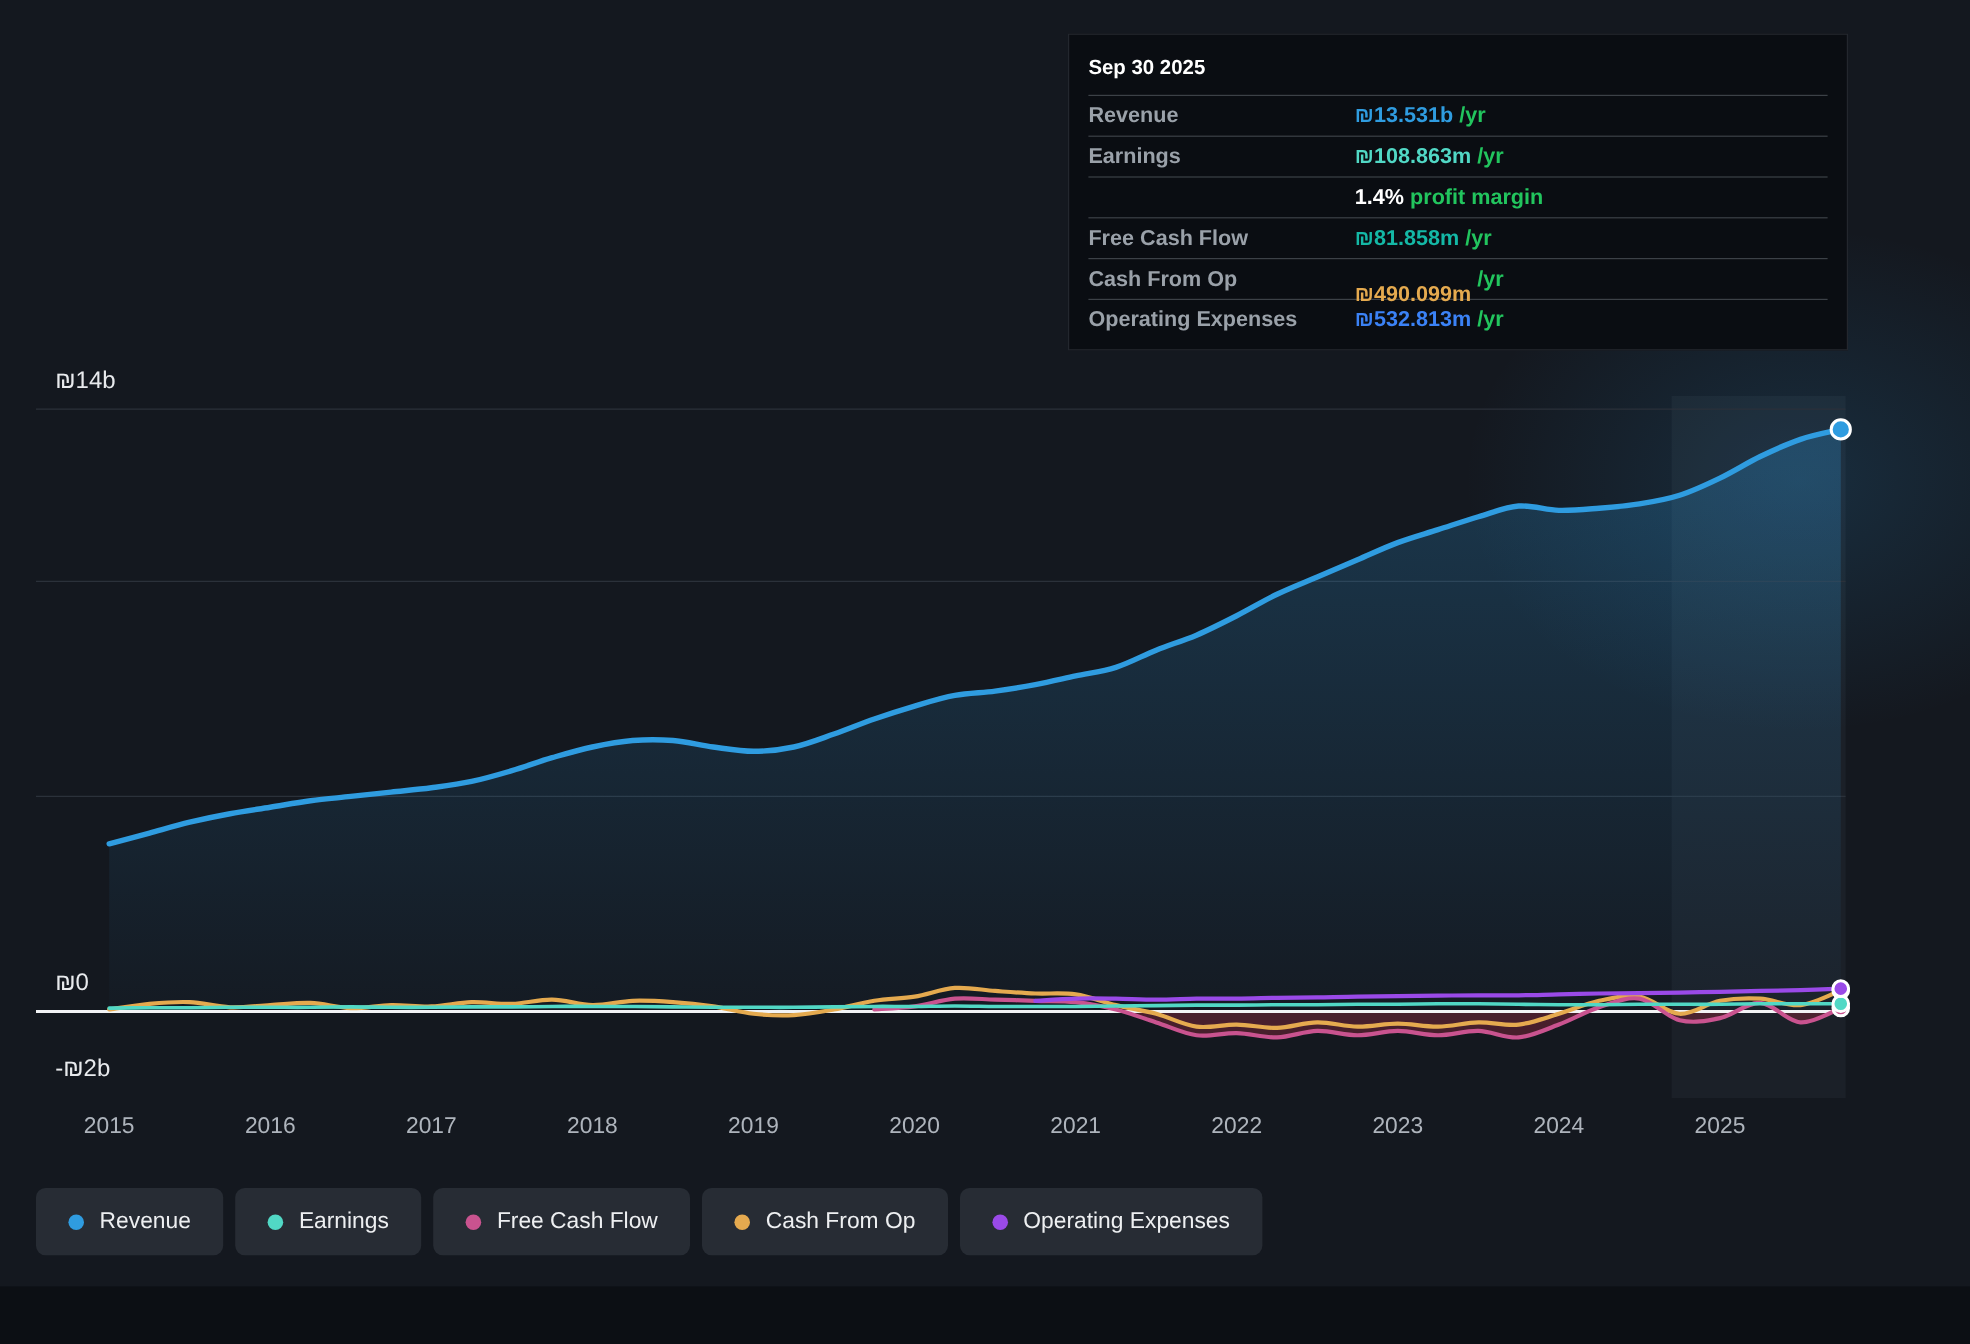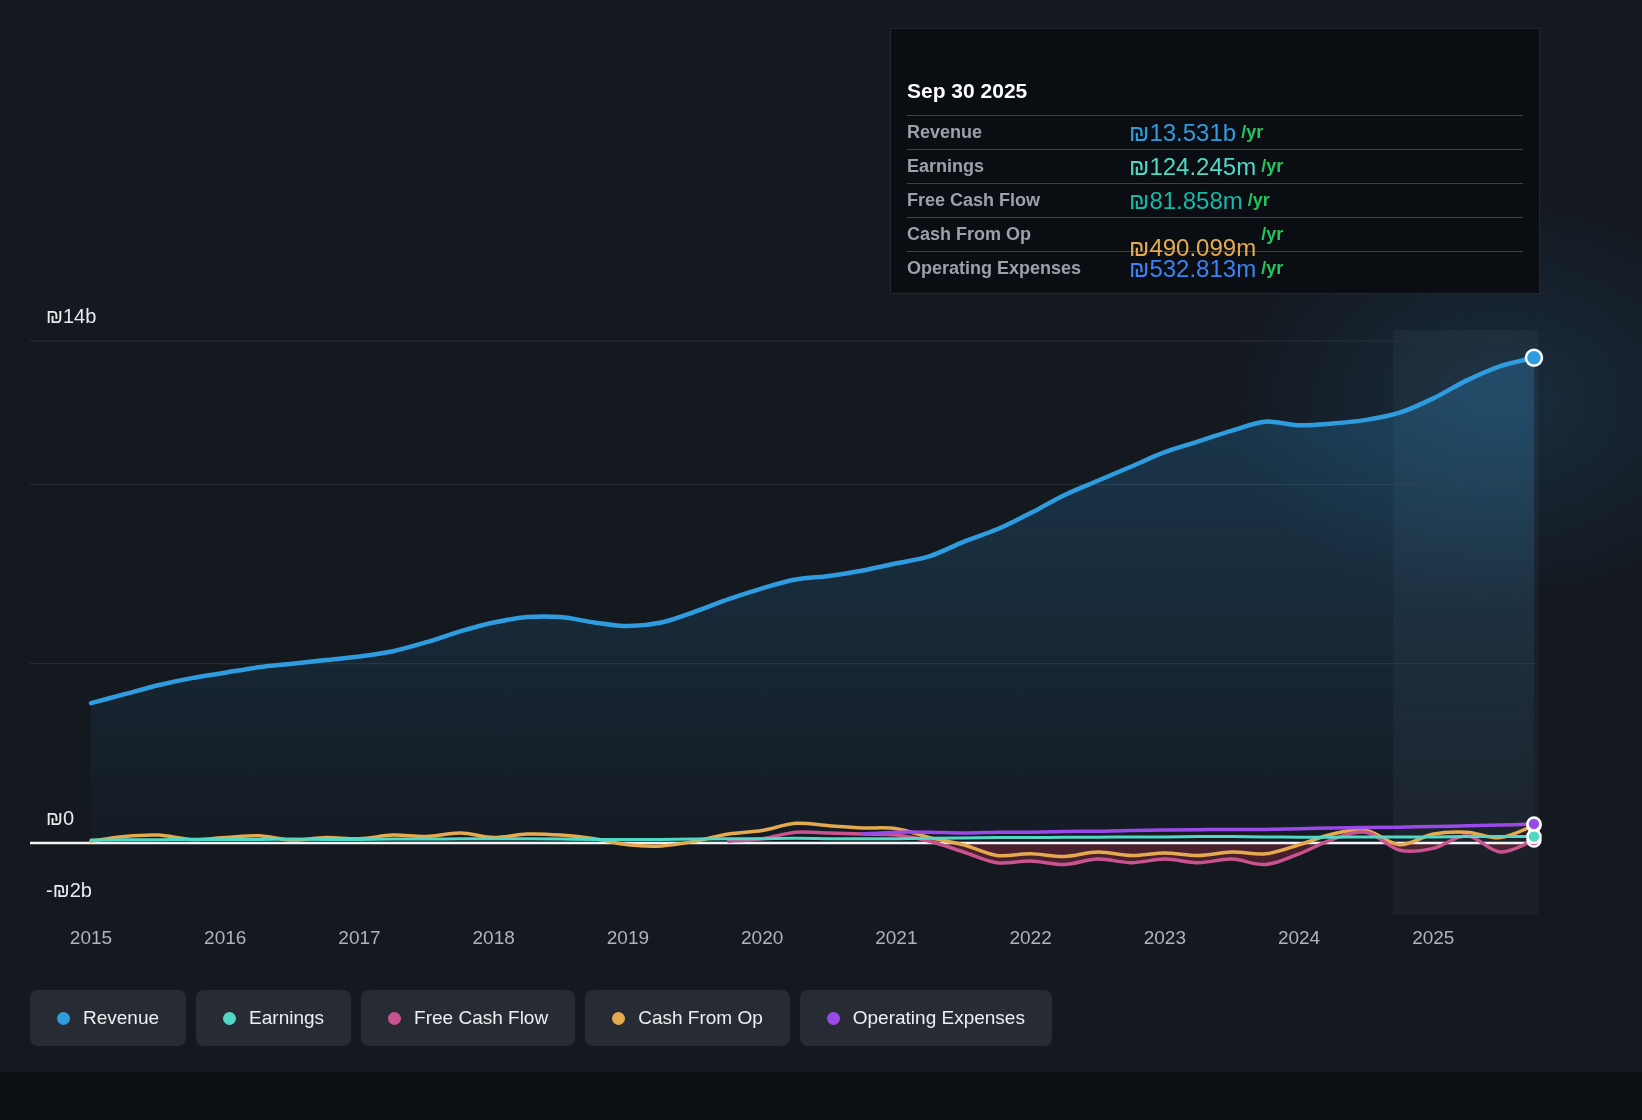--- a/index.html
+++ b/index.html
@@ -13,30 +13,30 @@
   #chart-svg{position:absolute;left:0;top:0;z-index:1;}
   #chart-svg text{font-family:"Liberation Sans",sans-serif;}
 
   
   .tooltip{
     position:absolute;left:890px;top:28px;width:650px;z-index:5;
     background:#0a0d12;border:1px solid #23272e;box-sizing:border-box;
     padding:10px 16px 8px 16px;
   }
   .tt-title{
-    color:#ffffff;font-size:21px;font-weight:700;
-    padding:8px 0 12px 0;border-bottom:1px solid #3c4147;margin-top:32px;
+    color:#ffffff;font-size:17px;font-weight:700;
+    padding:8px 0 12px 0;border-bottom:1px solid #3c4147;
   }
   .tt-row{
     display:flex;align-items:center;height:33px;
     border-bottom:1px solid #3c4147;
   }
   .tt-row:last-child{border-bottom:none;}
   .tt-label{width:222px;flex:none;color:#9aa1a9;font-size:18px;font-weight:600;}
-  .tt-value{font-size:24px;font-weight:400;white-space:pre;}
+  .tt-value{font-size:18px;font-weight:700;white-space:pre;}
   .tt-suffix{color:#22c55e;font-size:18px;font-weight:700;white-space:pre;}
 
   
   .legend{position:absolute;left:30px;top:990px;display:flex;gap:10px;z-index:4;}
   .pill{
     height:56px;display:flex;align-items:center;gap:13px;padding:0 27px;
     background:#272c34;border-radius:8px;cursor:pointer;
   }
   .pill .dot{width:13px;height:13px;border-radius:50%;flex:none;}
   .pill .lbl{color:#edeff1;font-size:19px;}
@@ -102,22 +102,27 @@
   <div class="tooltip">
     <div class="tt-title">Sep 30 2025</div>
     <div id="tt-rows">
         <div class="tt-row">
           <span class="tt-label">Revenue</span>
           <span class="tt-value" style="color: rgb(47, 156, 224);">₪13.531b</span>
           <span class="tt-suffix"> /yr</span>
         </div>
         <div class="tt-row">
           <span class="tt-label">Earnings</span>
-          <span class="tt-value" style="color: rgb(81, 216, 197);">₪124.245m</span>
+          <span class="tt-value" style="color: rgb(81, 216, 197);">₪108.863m</span>
           <span class="tt-suffix"> /yr</span>
+        </div>
+        <div class="tt-row">
+          <span class="tt-label"></span>
+          <span class="tt-value" style="color: rgb(255, 255, 255);">1.4%</span>
+          <span class="tt-suffix"> profit margin</span>
         </div>
         <div class="tt-row">
           <span class="tt-label">Free Cash Flow</span>
           <span class="tt-value" style="color: #14b8a6;">₪81.858m</span>
           <span class="tt-suffix"> /yr</span>
         </div>
         <div class="tt-row">
           <span class="tt-label">Cash From Op</span>
           <span class="tt-value" style="color: rgb(229, 170, 79); margin-top: 26px;">₪490.099m</span>
           <span class="tt-suffix"> /yr</span>

